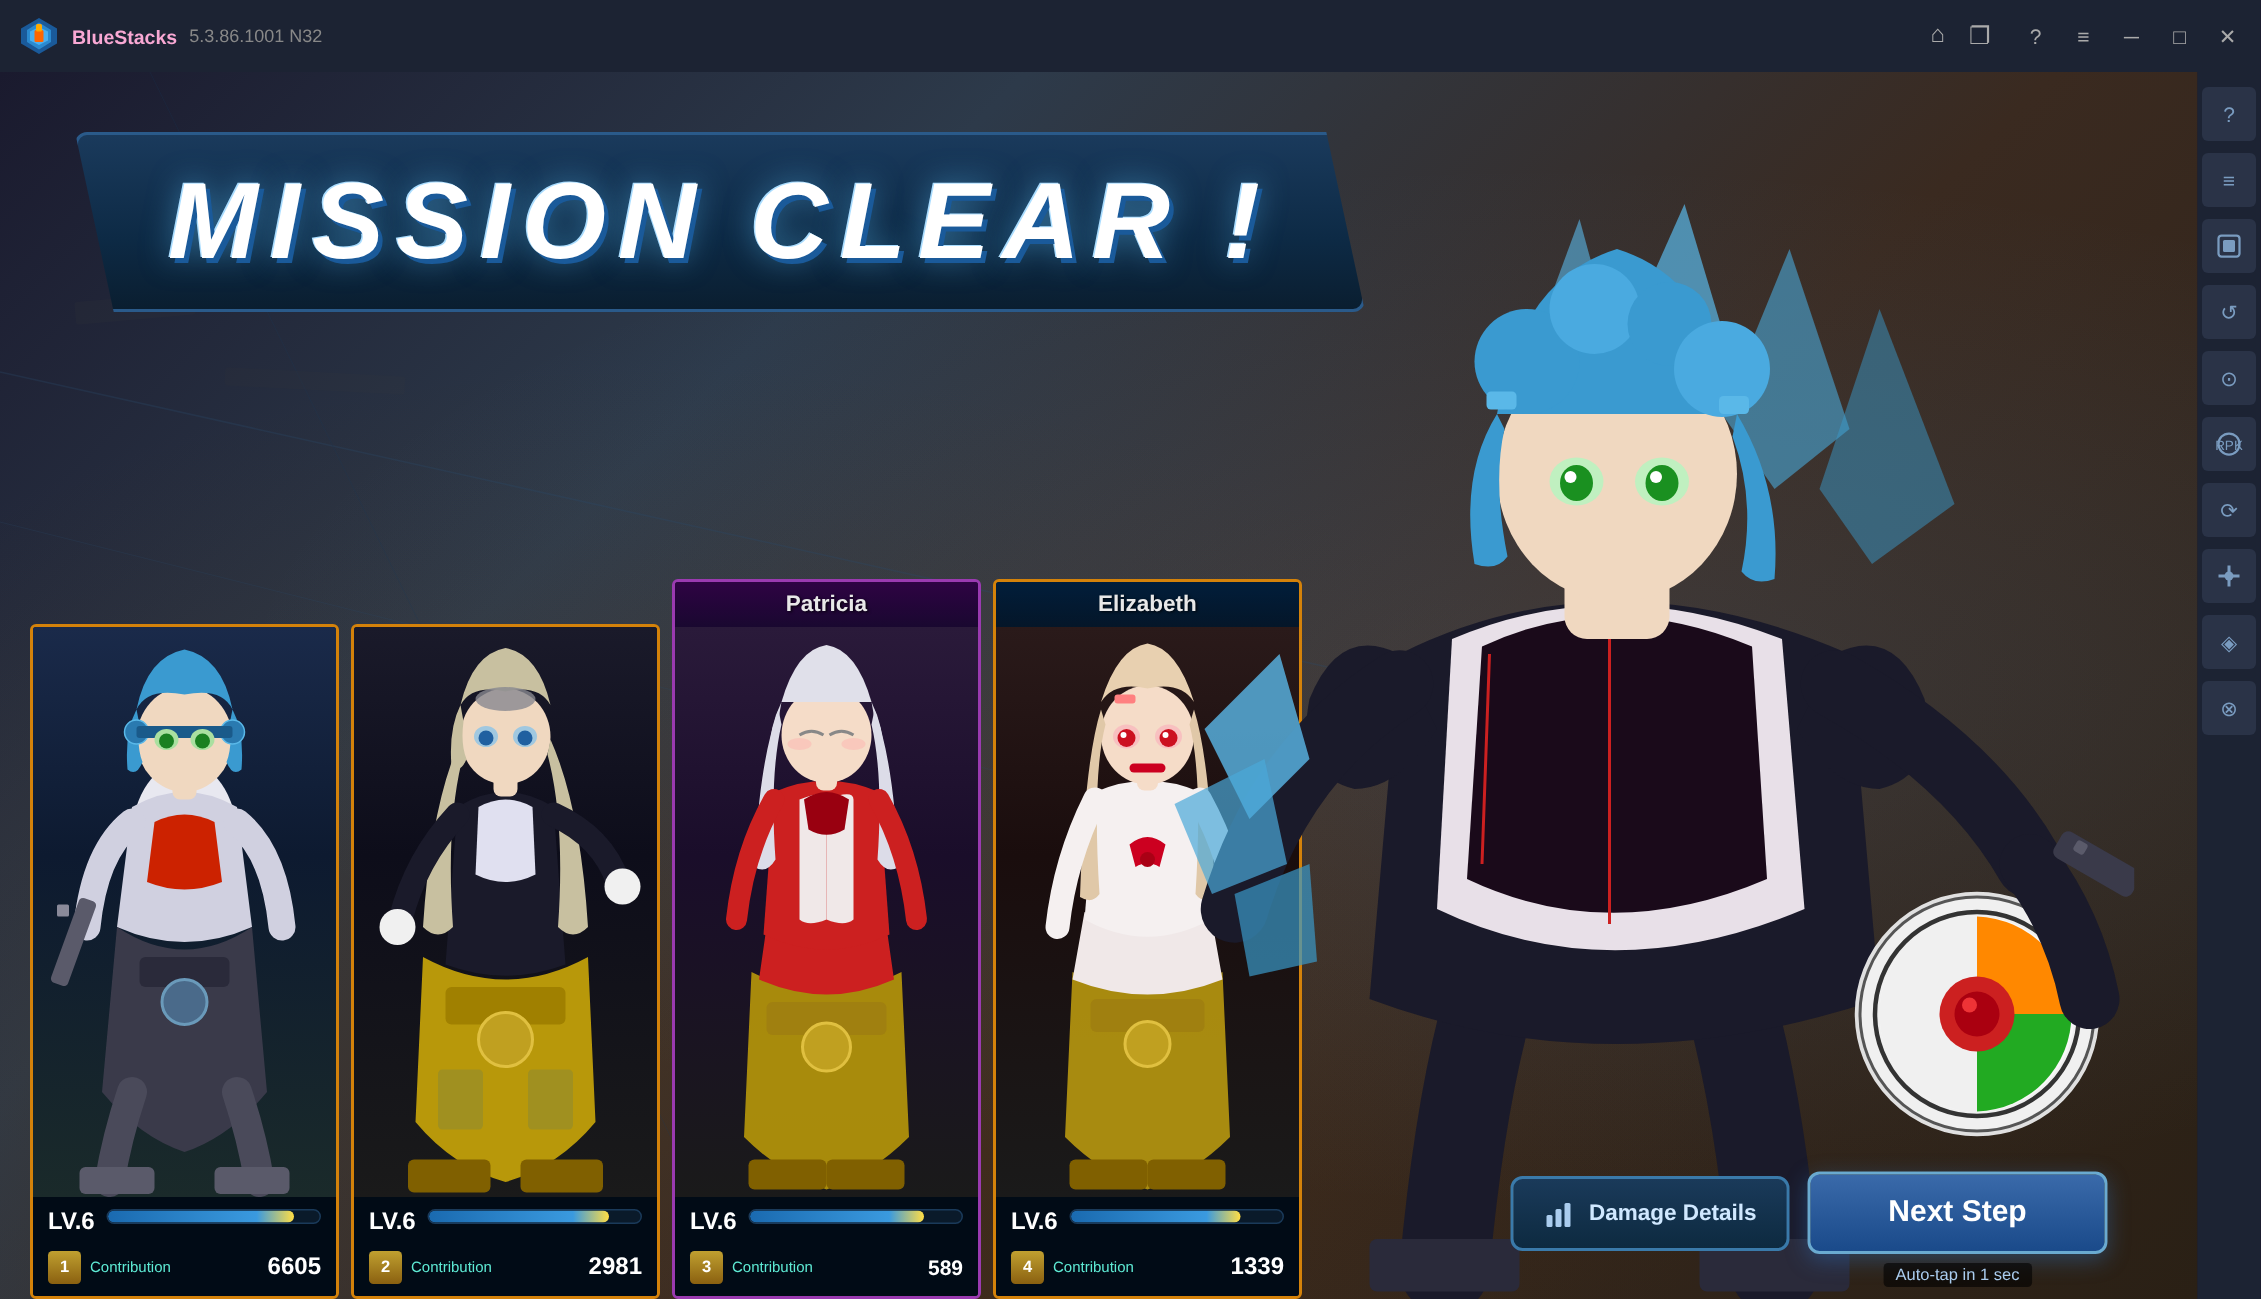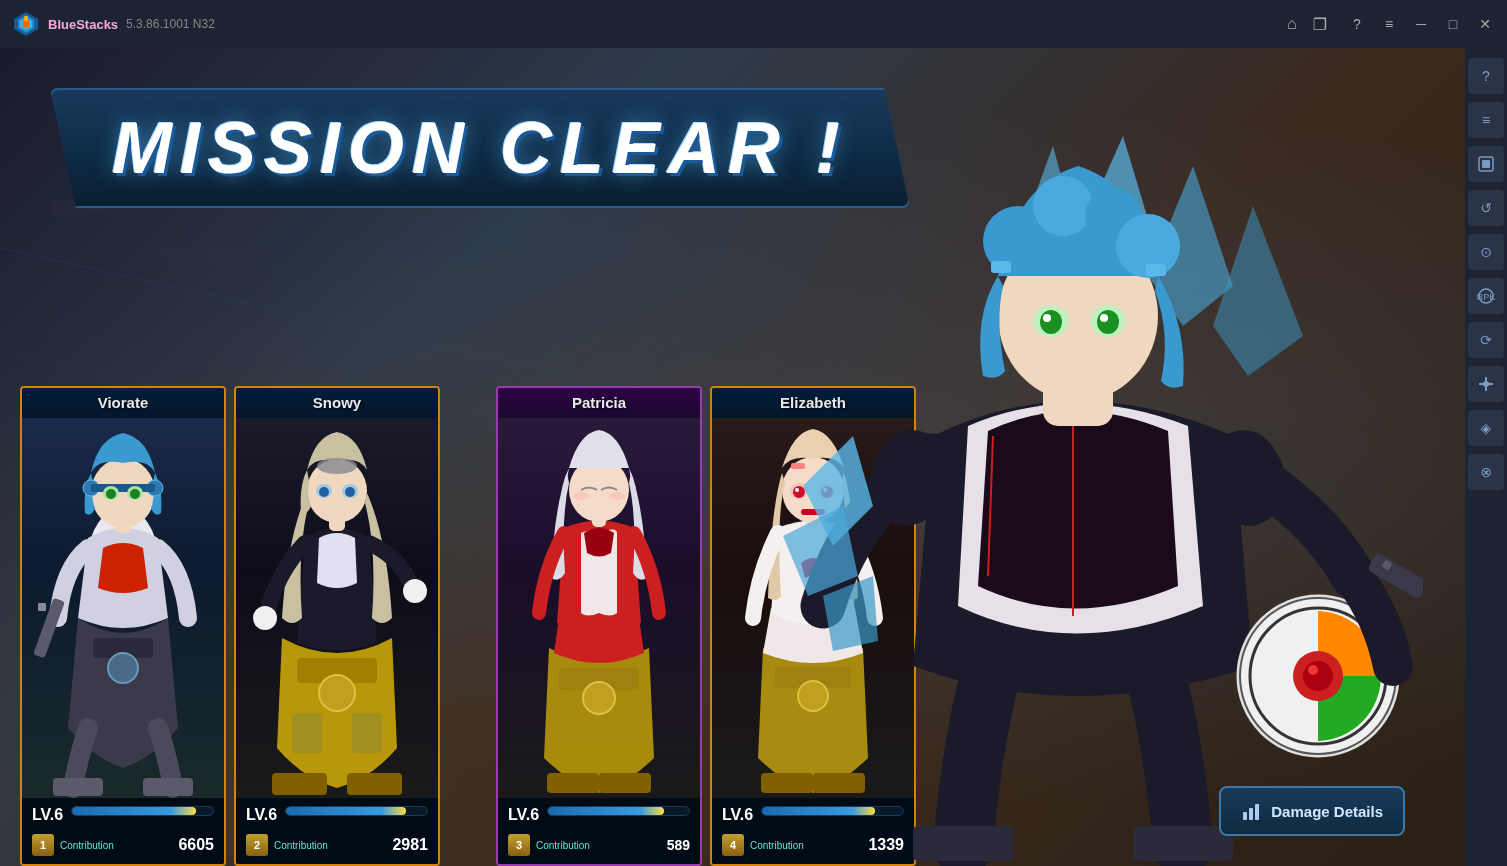--- a/index.html
+++ b/index.html
@@ -155,21 +155,20 @@
       width: 206px;
       background: linear-gradient(180deg, #0d1a2a 0%, #1a2a3a 100%);
       border: 2px solid #3a6a9a;
       border-radius: 4px;
       overflow: hidden;
       position: relative;
       flex-shrink: 0;
     }
     .char-card.patricia {
       border-color: #9a3ab0;
-      margin-left: 48px;
     }
 
     .card-name-bar {
       background: linear-gradient(180deg, rgba(0,30,60,0.9) 0%, rgba(0,20,40,0.7) 100%);
       padding: 6px 8px;
       text-align: center;
     }
     .card-name {
       color: #e8e8e8;
       font-size: 15px;
@@ -388,23 +387,20 @@
     <rect x="150" y="200" width="120" height="12" rx="2" fill="#3a3a3a" opacity="0.4" transform="rotate(3 210 206)"></rect>
   </svg>
 
   <div class="mission-banner">
     <span class="mission-clear-text">MISSION CLEAR !</span>
   </div>
 
   <div class="cards-container">
 
     <div class="char-card" style="border-color:#d4820a;">
-      <div class="card-name-bar">
-        <span class="card-name">Viorate</span>
-      </div>
       <div class="card-image viorate-bg">
 
         <svg width="200" height="380" viewBox="0 0 200 380" style="position:absolute;bottom:0;left:50%;transform:translateX(-50%)">
 
           <ellipse cx="100" cy="140" rx="35" ry="50" fill="#e8e8f0"></ellipse>
 
           <path d="M65,120 Q100,100 135,120 L145,200 Q100,220 55,200 Z" fill="#d0d0e0"></path>
 
           <path d="M80,130 Q100,120 120,130 L125,170 Q100,180 75,170 Z" fill="#cc2200"></path>
 
@@ -452,23 +448,20 @@
         </div>
         <div class="contribution-row">
           <div class="rank-badge">1</div>
           <span class="contribution-label">Contribution</span>
           <span class="contribution-value">6605</span>
         </div>
       </div>
     </div>
 
     <div class="char-card" style="border-color:#d4820a;">
-      <div class="card-name-bar">
-        <span class="card-name">Snowy</span>
-      </div>
       <div class="card-image snowy-bg">
         <svg width="200" height="380" viewBox="0 0 200 380" style="position:absolute;bottom:0;left:50%;transform:translateX(-50%)">
 
           <path d="M45,220 Q100,250 155,220 L160,330 Q135,360 100,370 Q65,360 40,330 Z" fill="#b8980a"></path>
 
           <rect x="60" y="240" width="80" height="25" rx="4" fill="#a08000"></rect>
           <circle cx="100" cy="275" r="18" fill="#c0a020" stroke="#e0c040" stroke-width="2"></circle>
           <rect x="55" y="295" width="30" height="40" rx="3" fill="#a09020"></rect>
           <rect x="115" y="295" width="30" height="40" rx="3" fill="#a09020"></rect>
 
@@ -717,20 +710,26 @@
 
   <div class="action-buttons">
     <button class="damage-details-btn">
       <svg width="22" height="22" viewBox="0 0 22 22">
         <rect x="2" y="12" width="4" height="8" fill="#aaccee" rx="1"></rect>
         <rect x="8" y="8" width="4" height="12" fill="#aaccee" rx="1"></rect>
         <rect x="14" y="4" width="4" height="16" fill="#aaccee" rx="1"></rect>
       </svg>
       <span>Damage Details</span>
     </button>
+    <div style="position:relative">
+      <button class="next-step-btn">
+        <span>Next Step</span>
+      </button>
+      <div class="auto-tap-hint">Auto-tap in 1 sec</div>
+    </div>
   </div>
 
 </div>
 
 <div class="right-sidebar">
   <div class="sidebar-btn">?</div>
   <div class="sidebar-btn">≡</div>
   <div class="sidebar-btn">
     <svg width="18" height="18" viewBox="0 0 18 18">
         <rect x="2" y="2" width="14" height="14" rx="2" fill="none" stroke="#7a9cc0" stroke-width="1.5"></rect>

